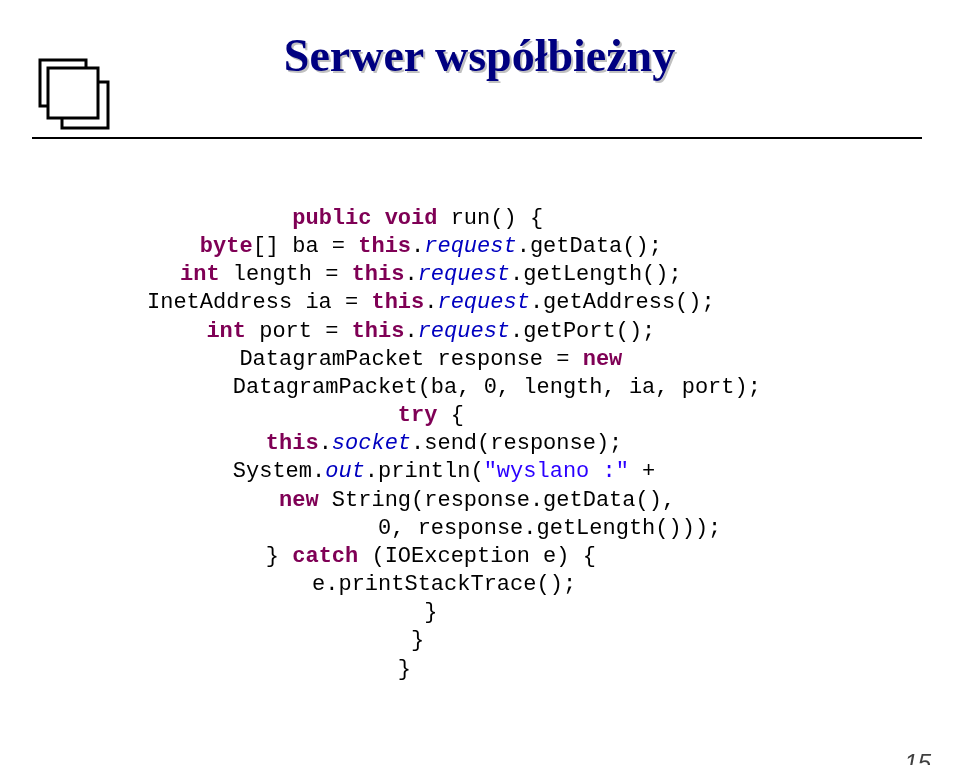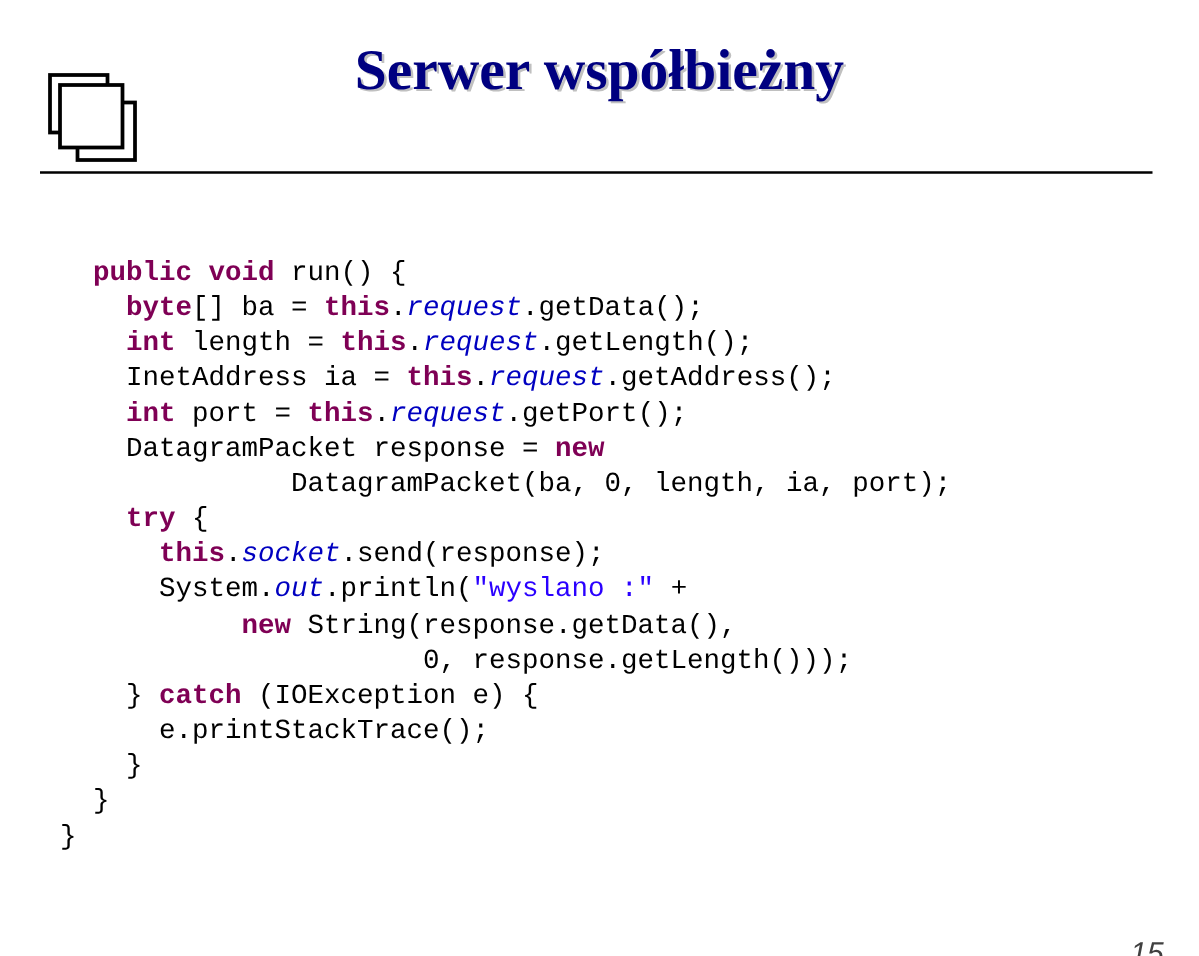--- a/index.html
+++ b/index.html
@@ -47,20 +47,21 @@
     height: 0;
     border-top: 2px solid #000000;
   }
   .code-block {
     position: absolute;
     left: 48px;
     top: 175px;
     font-size: 22px;
     line-height: 1.28;
     white-space: pre;
+    text-align: center;
   }
   .kw { color: #7f0055; font-weight: bold; }
   .fld { color: #0000c0; font-style: italic; }
   .str { color: #2a00ff; }
   .page-number {
     position: absolute;
     right: 28px;
     bottom: 18px;
     font-family: Arial, Helvetica, sans-serif;
     font-size: 24px;

